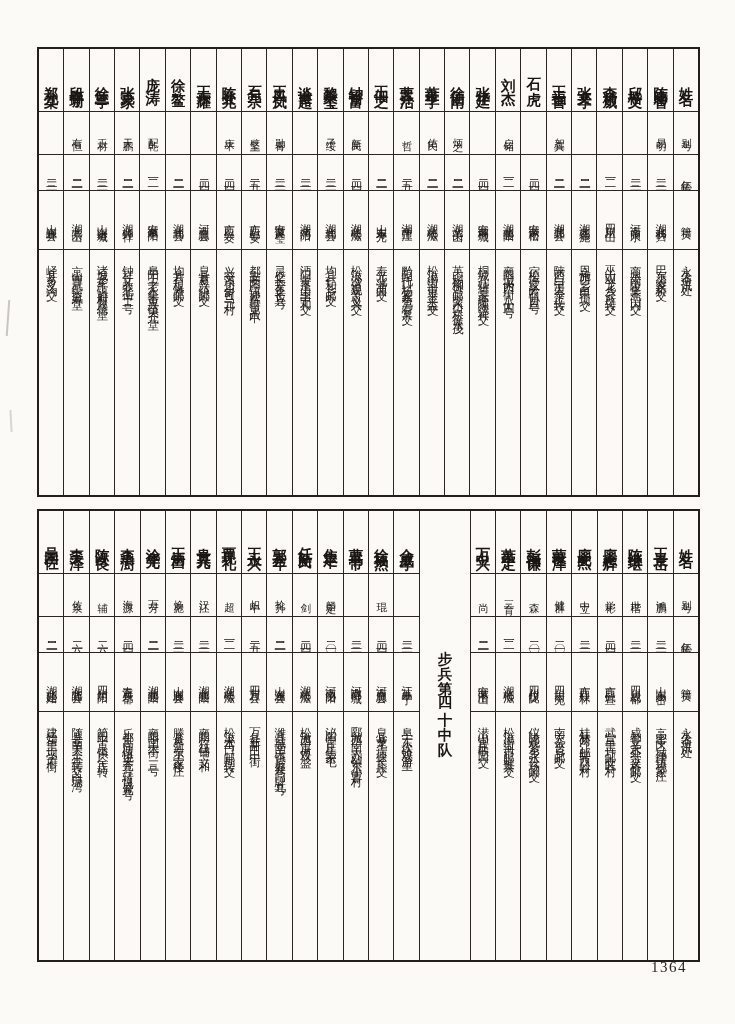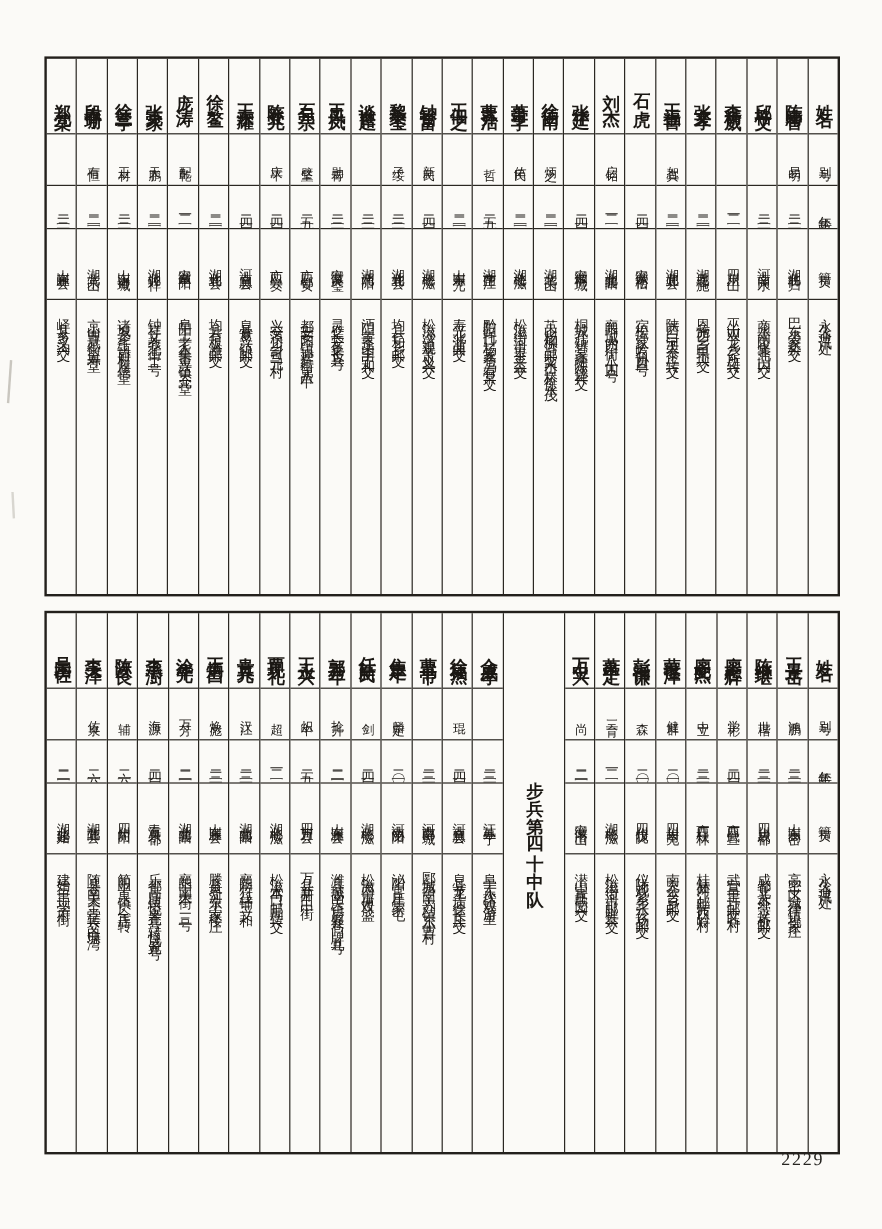--- a/index.html
+++ b/index.html
@@ -913,14 +913,14 @@
         </div>
         <div class="cell cell-native">
           <span>湖北建始</span>
         </div>
         <div class="cell cell-addr">
           <span>建始三里坝学府街</span>
         </div>
       </div>
     </div>
 
-  <div class="page-number">2229</div>
+  <div class="page-number">1364</div>
 </div>
 
 </body></html>

